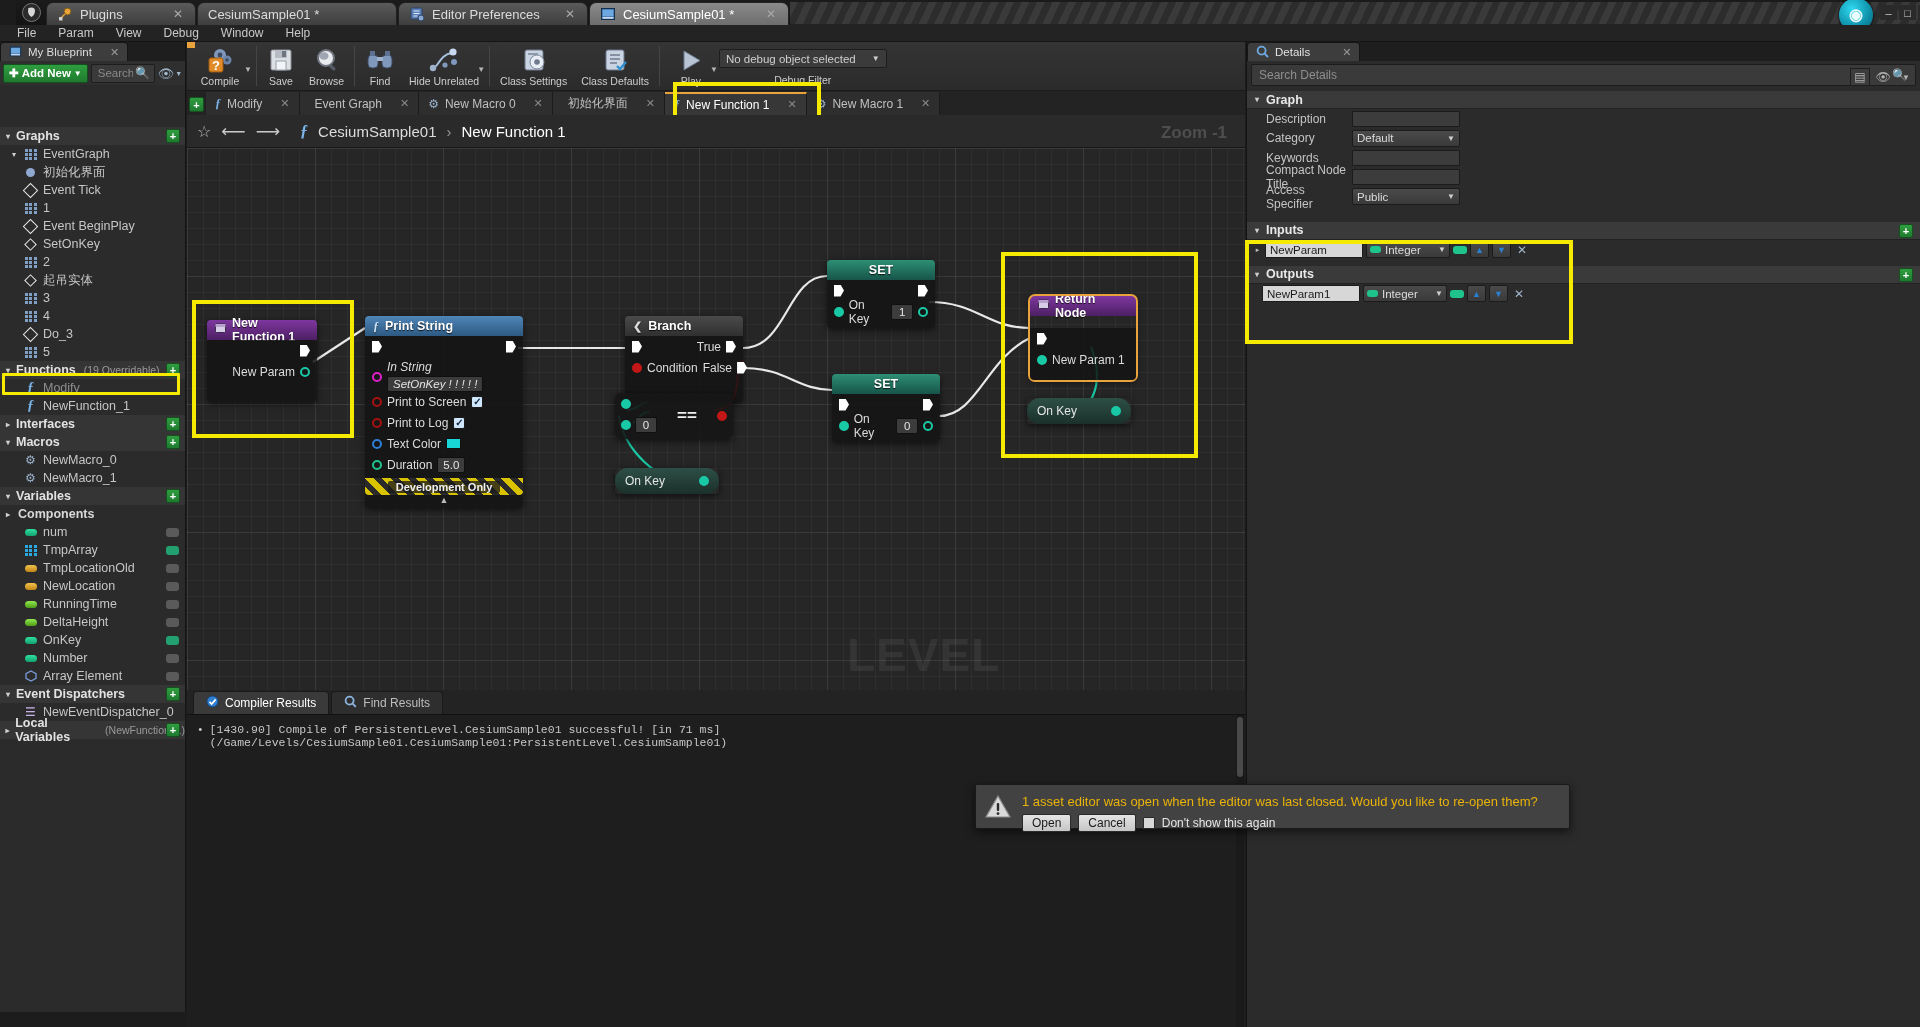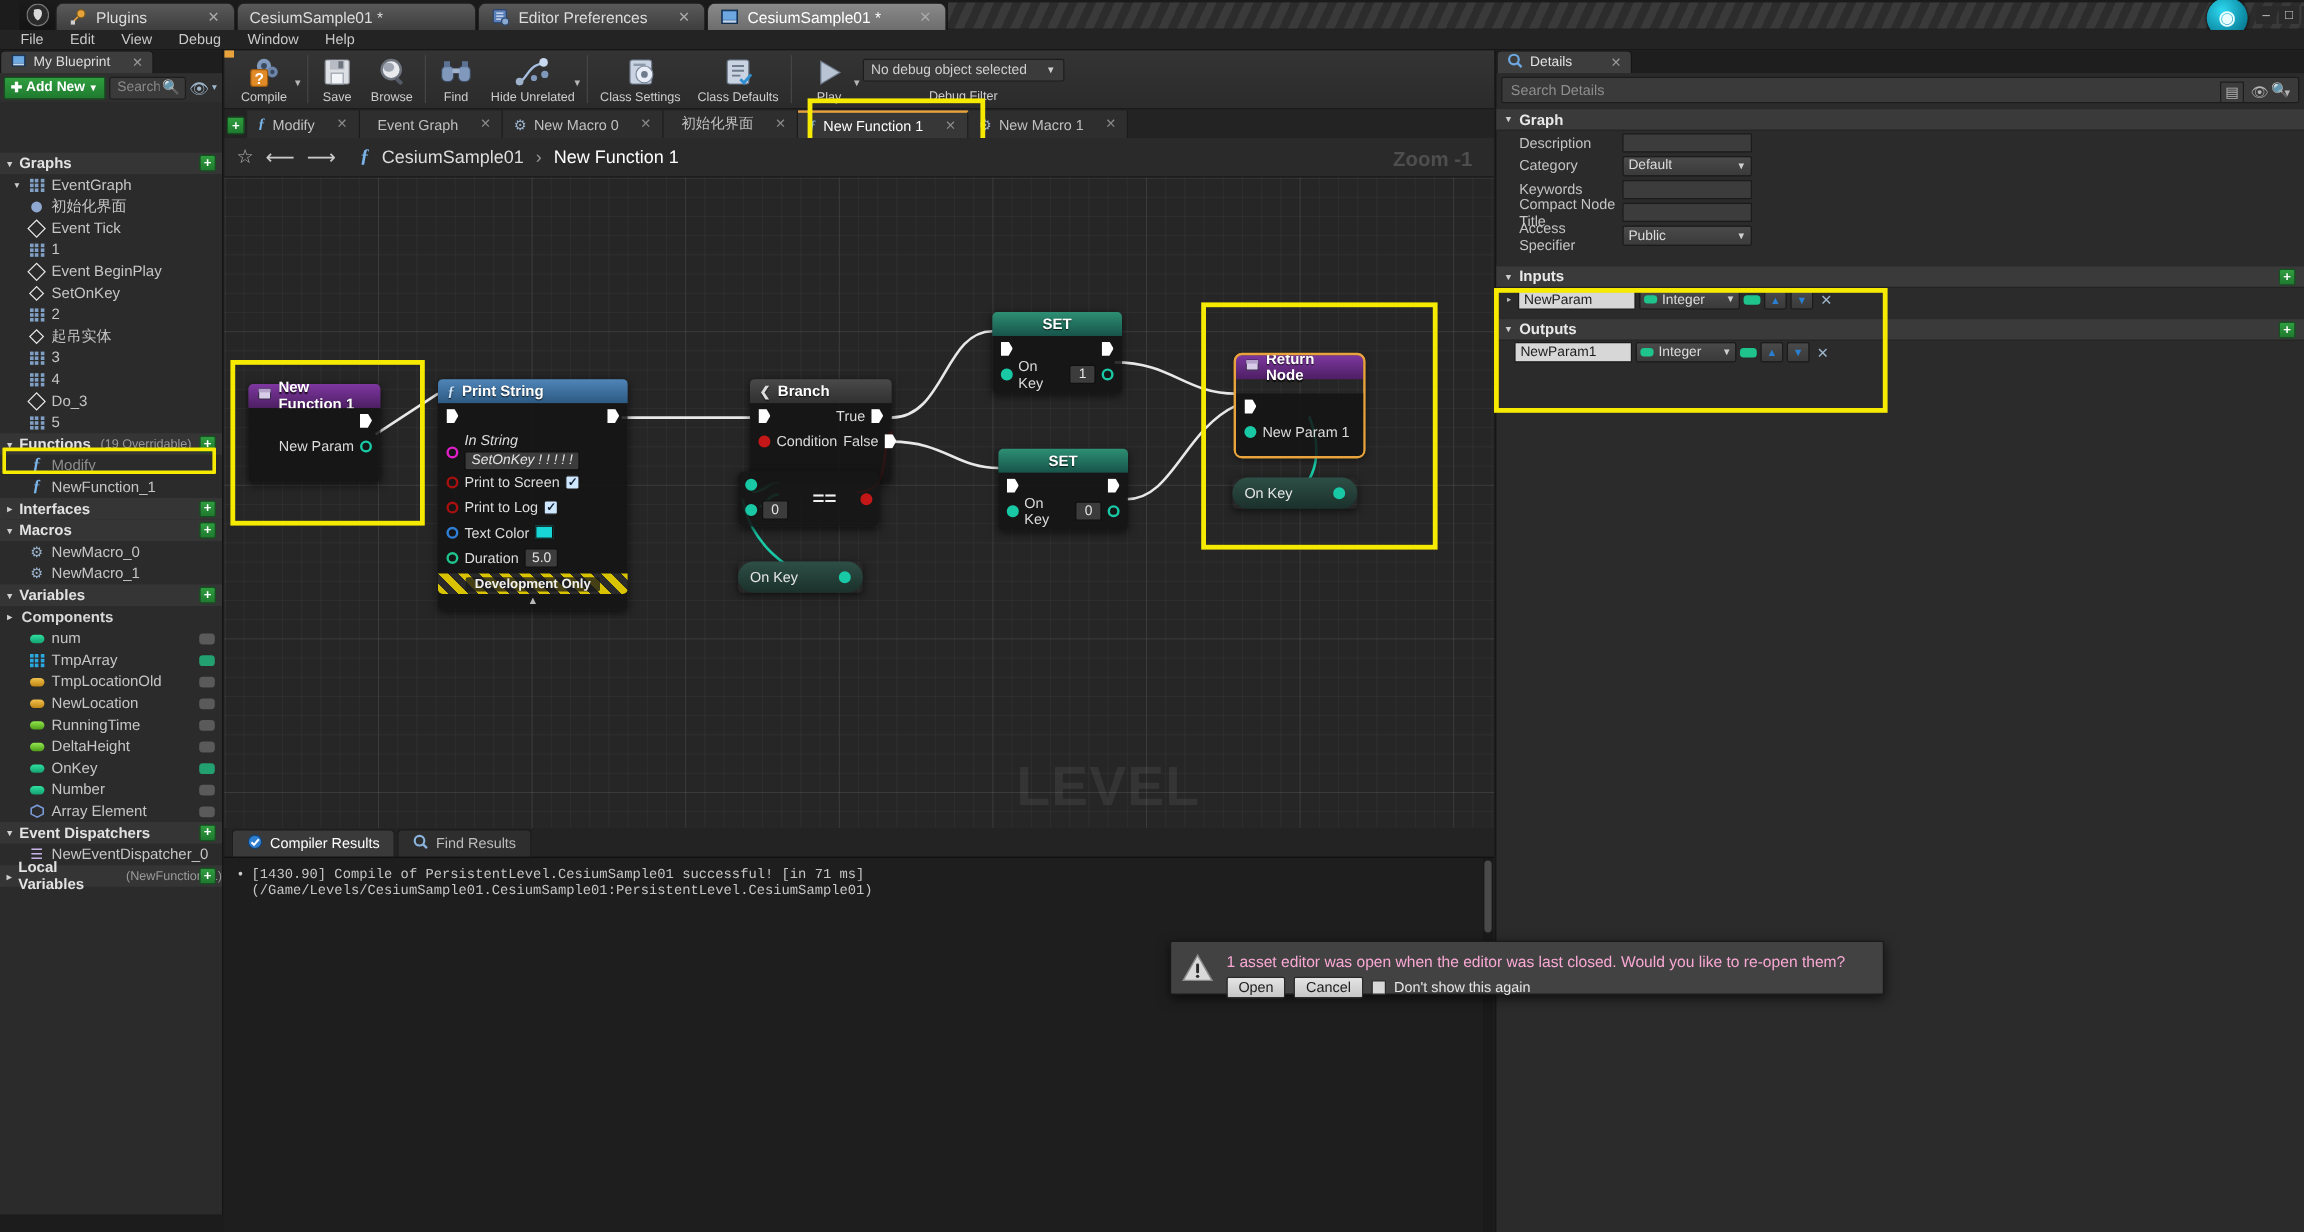--- a/index.html
+++ b/index.html
@@ -356,21 +356,21 @@
   .toast {
     position:absolute; left:975px; top:784px; width:595px; height:45px;
     background:#424242; border:1px solid #1a1a1a; border-radius:2px;
     display:flex; align-items:flex-start; padding:5px 8px; gap:10px;
     box-shadow:0 3px 10px rgba(0,0,0,.6);
   }
   .toast .warn {
     width:28px; height:28px; flex:0 0 28px; margin-top:3px;
     display:flex; align-items:center; justify-content:center;
   }
-  .toast .tmsg { color:#f9a8d4; font-size:13px; padding-top:4px; }
+  .toast .tmsg { color:#eab308; font-size:13px; padding-top:4px; }
   .toast .trow2 { display:flex; align-items:center; gap:7px; margin-top:5px; }
   .tbtn {
     height:18px; min-width:44px; padding:0 9px; background:linear-gradient(#e4e4e4,#c6c6c6);
     border:1px solid #2a2a2a; border-radius:2px; color:#1a1a1a; font-size:12px;
     display:flex; align-items:center; justify-content:center;
   }
   .tchk { width:12px; height:12px; background:#d8d8d8; border:1px solid #2a2a2a; border-radius:1px; }
   .tchklbl { color:#e6e6e6; font-size:12px; }
 </style>
 </head>
@@ -435,21 +435,21 @@
           <span>◉</span>
         </div>
       <div class="wbtn">–</div>
       <div class="wbtn">□</div>
       <div class="wbtn close">✕</div>
     </div>
   </div>
 
   <div class="menubar">
     <div class="mi">File</div>
-    <div class="mi">Edit</div>
+    <div class="mi">Param</div>
     <div class="mi">View</div>
     <div class="mi">Debug</div>
     <div class="mi">Window</div>
     <div class="mi">Help</div>
   </div>
 
   <div class="leftpanel">
     <div class="panel-tabrow">
       <div class="panel-tab">
         <span>

